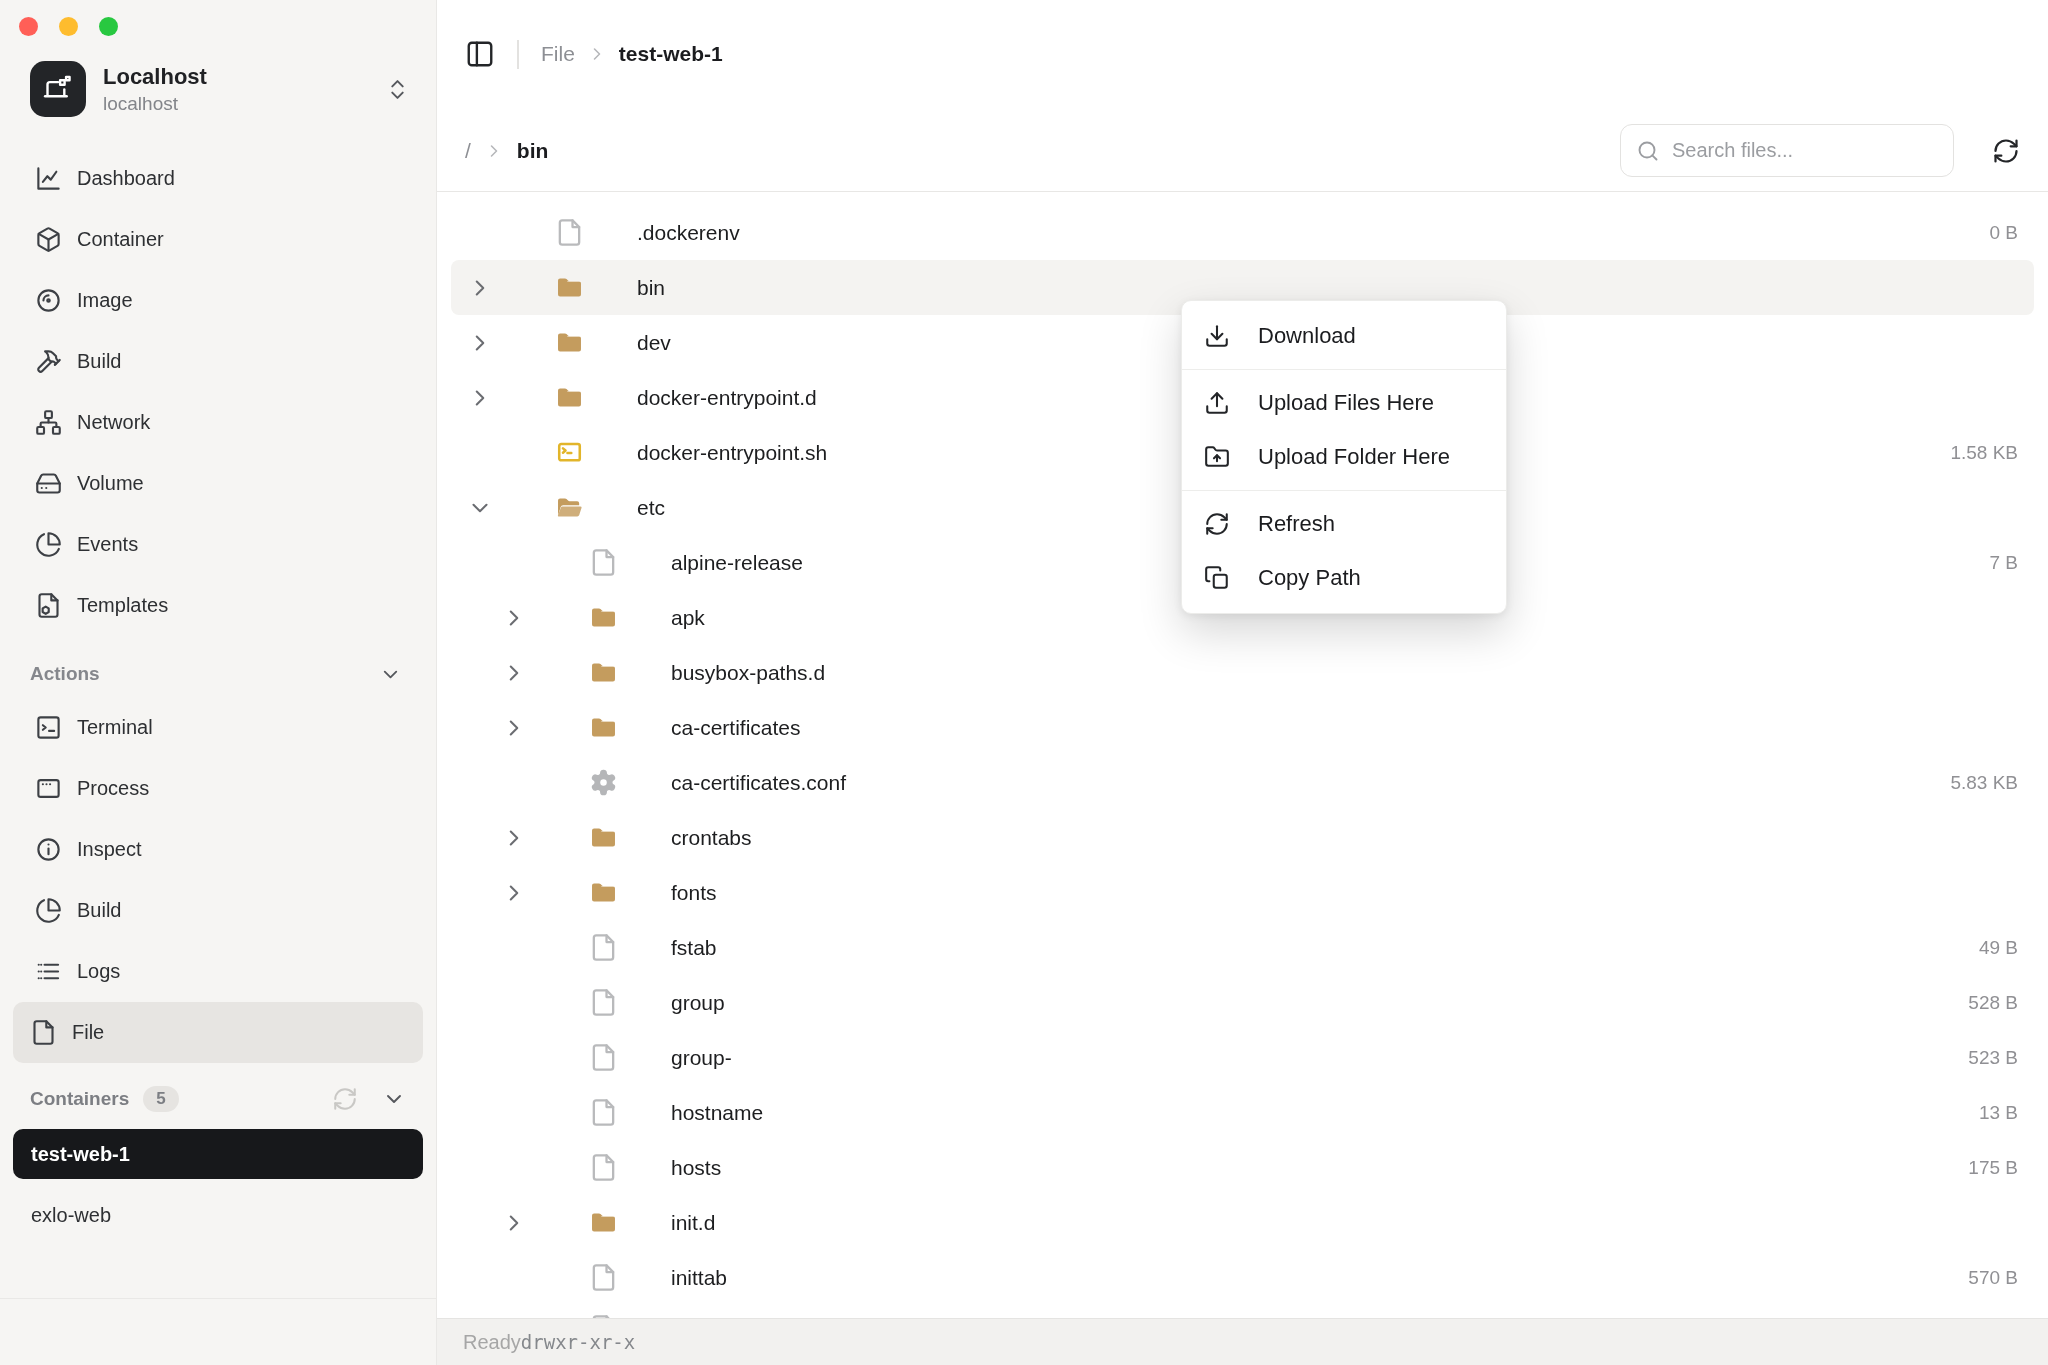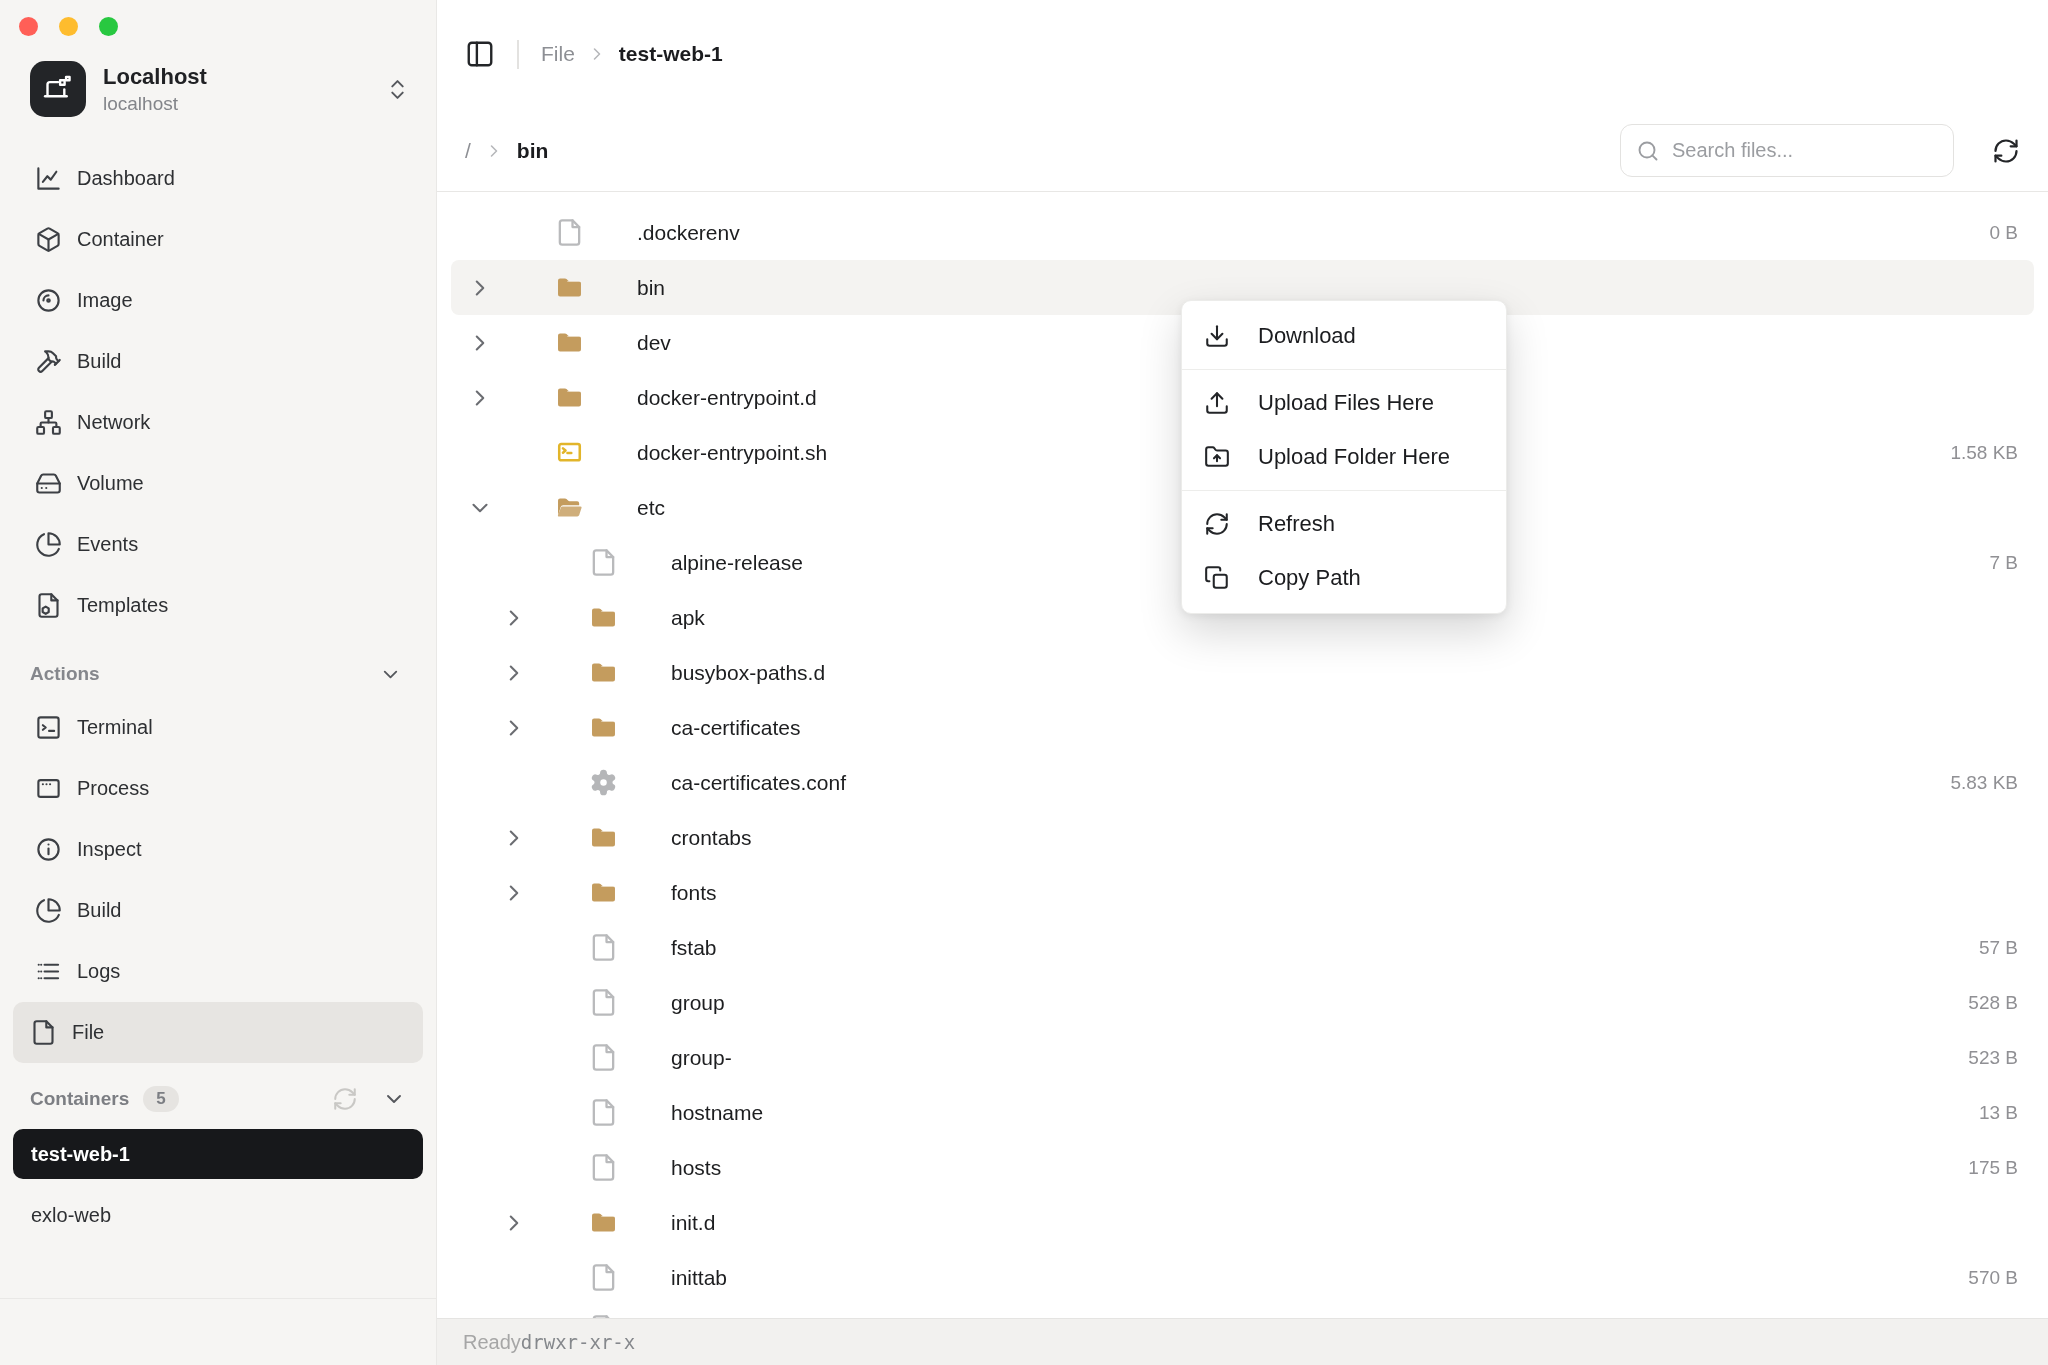--- a/index.html
+++ b/index.html
@@ -704,21 +704,21 @@
             <svg class="ic">
               <use href="#i-chev-r"></use>
             </svg>
           </span>
           <span class="ficon">
             <svg class="ic ic-file">
               <use href="#i-file"></use>
             </svg>
           </span>
           <span class="fname">fstab</span>
-          <span class="fsize">57 B</span>
+          <span class="fsize">49 B</span>
         </div>
         <div class="frow d1">
           <span class="chev">
             <svg class="ic">
               <use href="#i-chev-r"></use>
             </svg>
           </span>
           <span class="ficon">
             <svg class="ic ic-file">
               <use href="#i-file"></use>

